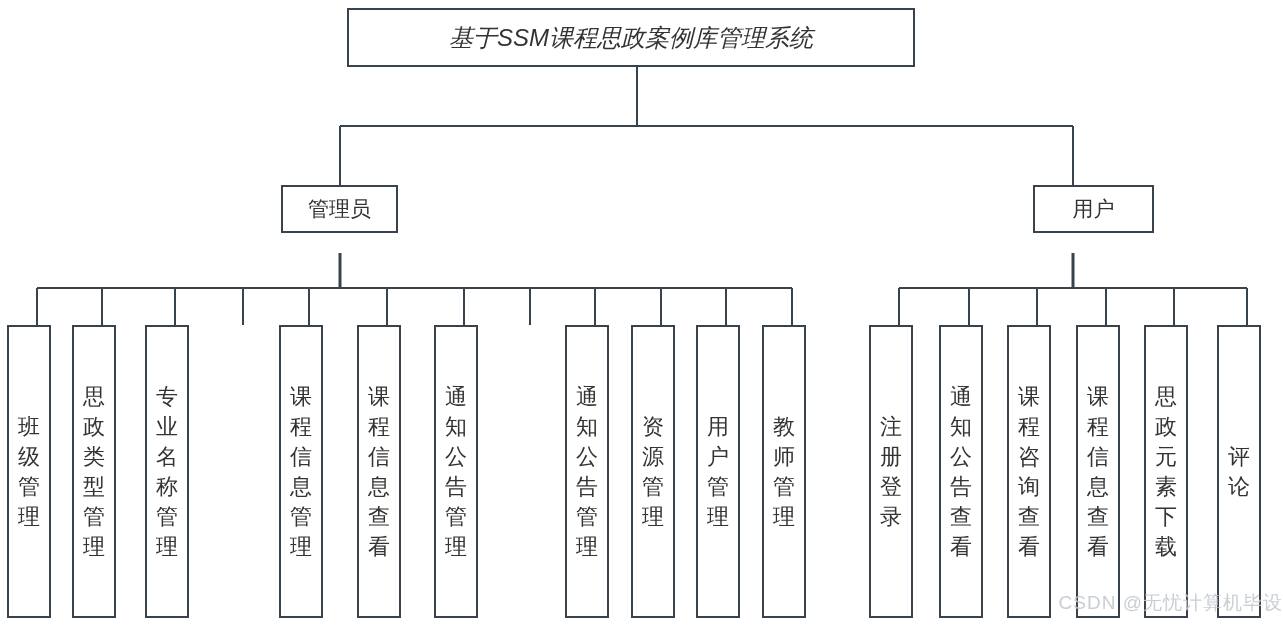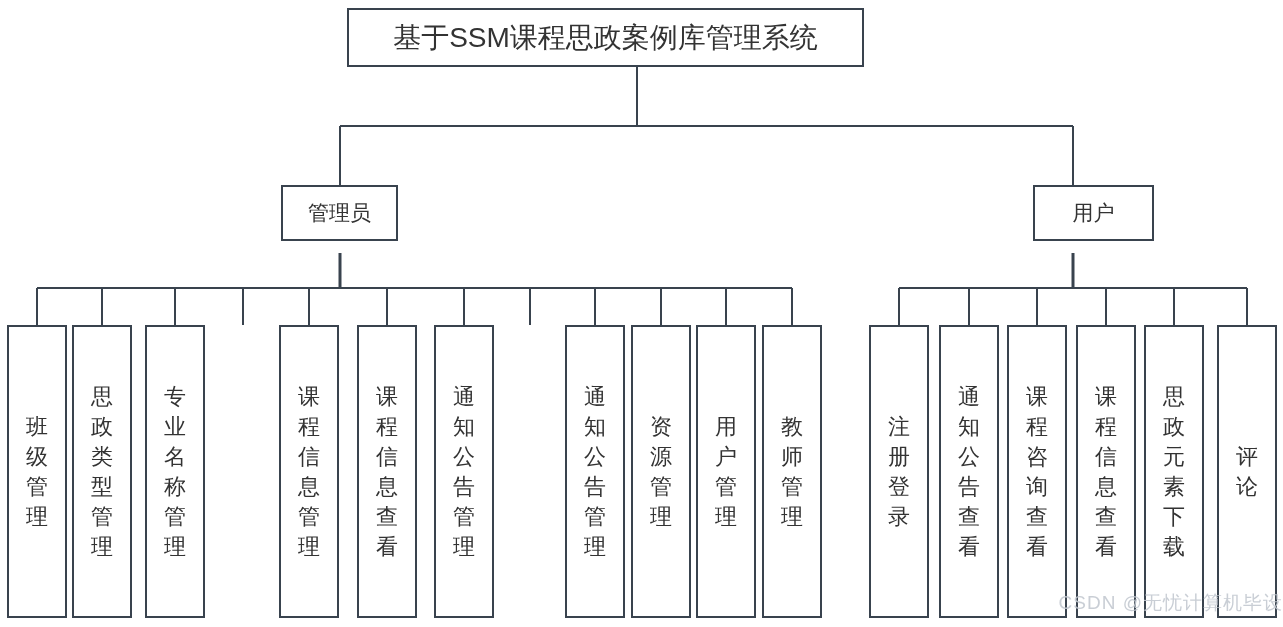--- a/index.html
+++ b/index.html
@@ -27,41 +27,42 @@
     border: 2px solid #39434e;
     background: #ffffff;
     display: flex;
     align-items: center;
     justify-content: center;
     color: #333333;
   }
   .node.root {
     left: 347px;
     top: 8px;
-    width: 517px;
+    width: 568px;
     height: 59px;
-    font-size: 28px;
+    font-size: 24px;
+    font-style: italic;
   }
   .node.parent {
     top: 185px;
-    height: 56px;
+    height: 48px;
     font-size: 21px;
   }
   .node.parent.admin {
     left: 281px;
     width: 117px;
   }
   .node.parent.user {
     left: 1033px;
     width: 121px;
     text-align: center;
   }
   .node.leaf {
     top: 325px;
-    width: 60px;
+    width: 44px;
     height: 293px;
   }
   .vlabel {
     display: block;
     width: 26px;
     font-size: 22px;
     line-height: 30px;
     text-align: center;
     word-break: break-all;
     color: #333333;

